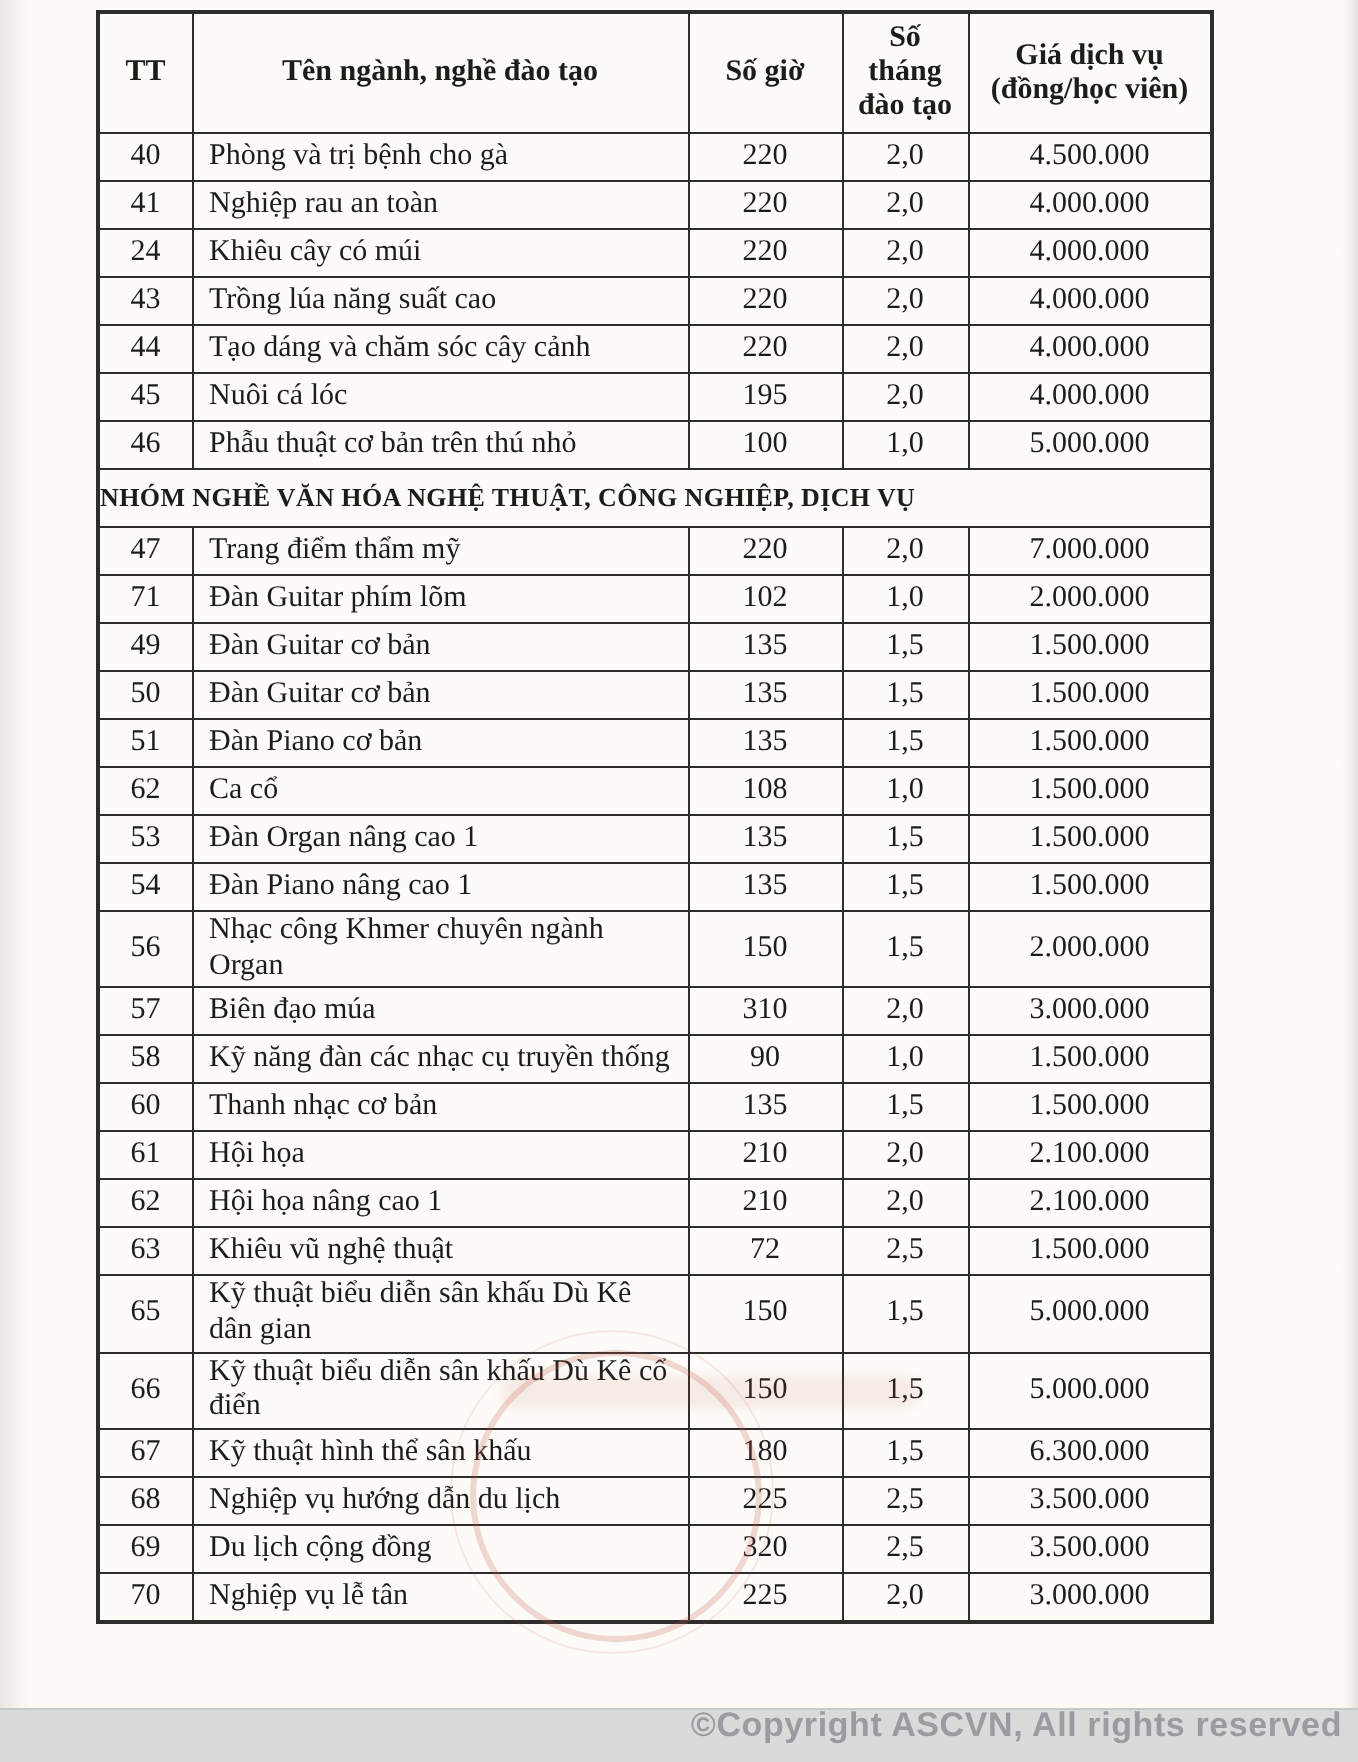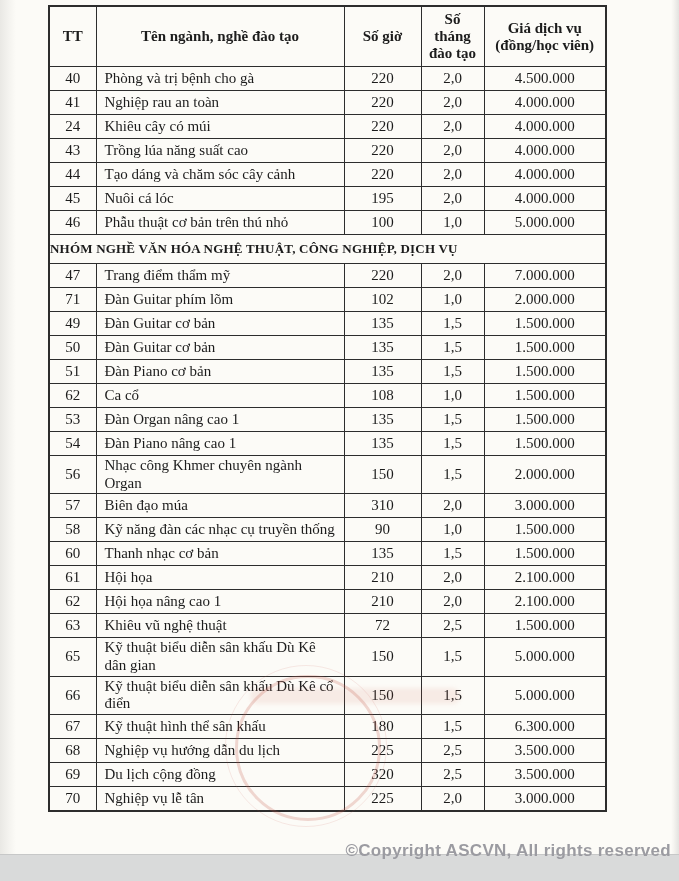--- a/index.html
+++ b/index.html
@@ -26,21 +26,21 @@
     background: linear-gradient(270deg, #e3e2df 0%, #f6f5f1 70%, #fcfbf7 100%);
   }
   .footer-bar {
     position: absolute; left: 0; right: 0; bottom: 0; height: 26px;
     background: #d9dada;
     border-top: 1px solid #c7c8c8;
   }
   .copyright {
     position: absolute;
     right: 8px;
-    bottom: 20px;
+    bottom: 8px;
     font-family: "Liberation Sans", "DejaVu Sans", sans-serif;
     font-weight: bold;
     font-size: 17px;
     letter-spacing: 0.3px;
     color: #9b9ba1;
     z-index: 5;
   }
   table.doc-table {
     position: absolute;
     left: 48px;

